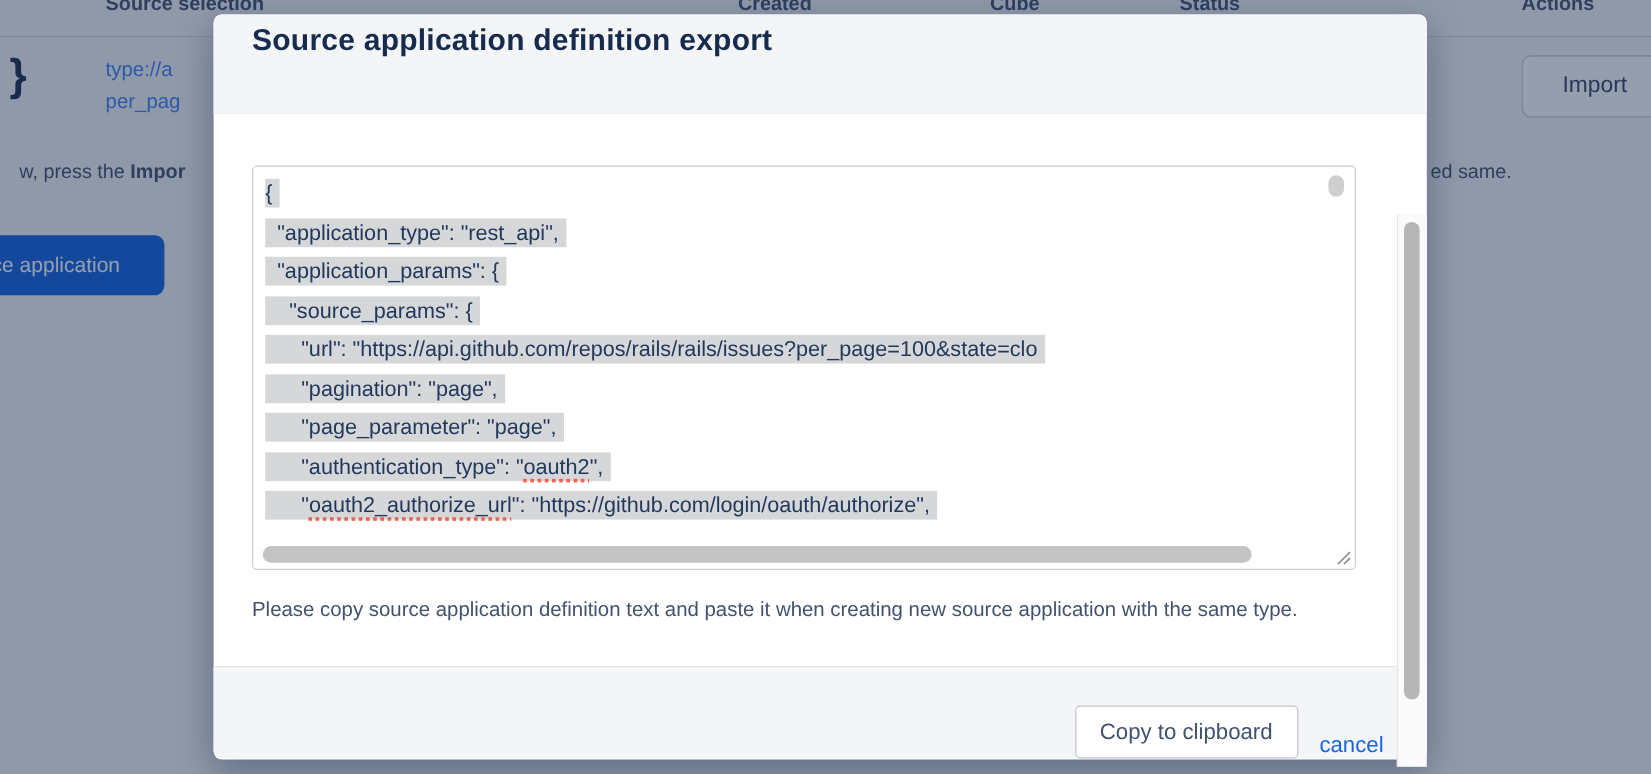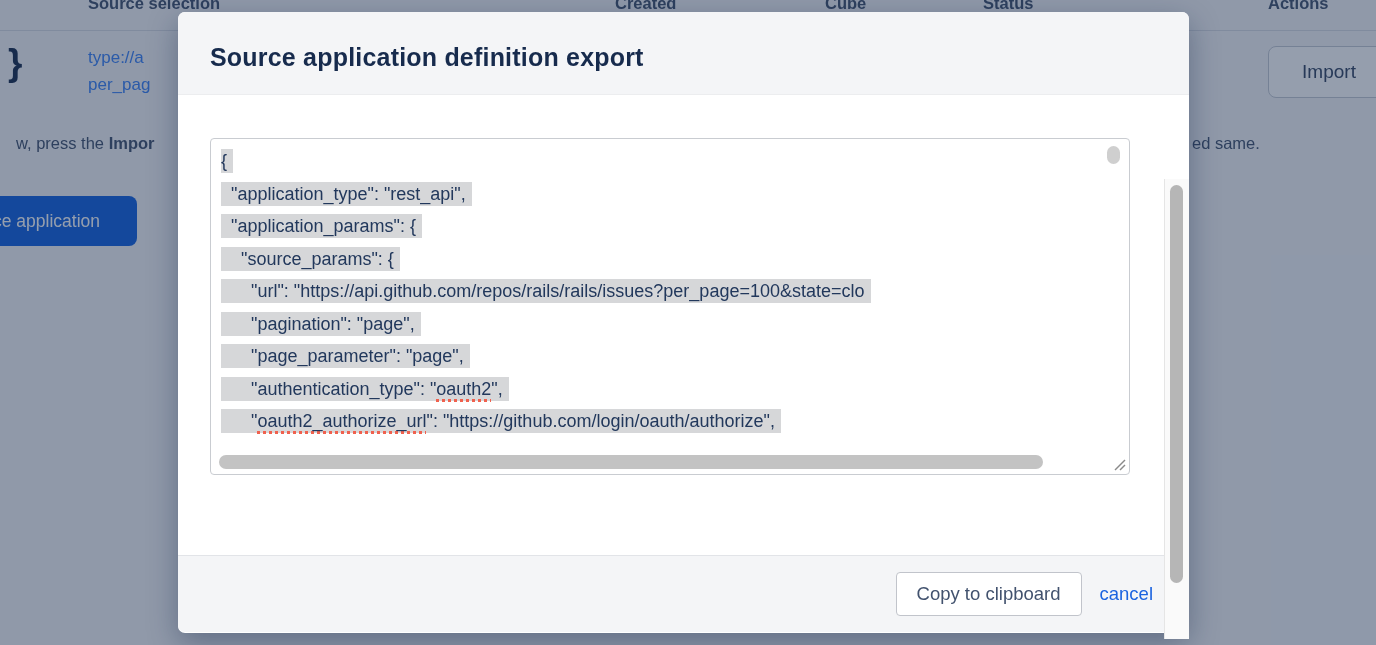--- a/index.html
+++ b/index.html
@@ -39,21 +39,21 @@
   
   .overlay { position:absolute; inset:0; background:rgba(23,43,77,0.46); z-index:1; }
 
   
   .modal {
     position:absolute; left:178px; top:12px; width:1011px; height:621px; z-index:2;
     background:#FFFFFF; border-radius:7px; box-shadow:0 10px 30px rgba(9,30,66,0.35);
   }
   .modal-header {
     height:83px; background:#F4F5F7; border-radius:7px 7px 0 0;
-    display:flex; align-items:center; padding:8px 0 0 32px;
+    display:flex; padding:8px 0 0 32px;
     border-bottom:1px solid #ECEDEF;
   }
   .modal-title { font-size:25px; font-weight:bold; color:#172B4D; letter-spacing:.2px; }
   .modal-body { position:relative; height:460px; padding:43px 0 0 32px; }
 
   .textarea {
     position:relative; width:920px; height:337px;
     border:1px solid #C9CCD1; border-radius:4px; background:#fff; overflow:hidden;
   }
   .code { padding:6px 0 0 10px; font-size:18px; color:#22385C; }
@@ -70,21 +70,21 @@
   .hint { margin-top:19px; width:935px; font-size:17px; line-height:27px; color:#42526E; }
 
   .modal-scrollbar {
     position:absolute; top:84px; right:0; width:25px; height:460px;
     background:#FAFAFA; border-left:1px solid #E5E5E5;
   }
   .modal-scroll-thumb { position:absolute; top:6px; left:5px; width:13px; height:398px; border-radius:7px; background:#B6B6B6; }
 
   .modal-footer {
     height:77px; background:#F4F5F7; border-top:1px solid #E2E4E8; border-radius:0 0 7px 7px;
-    display:flex; align-items:center; justify-content:flex-end; gap:18px; padding-right:36px;
+    display:flex; align-items:flex-end; justify-content:flex-end; gap:18px; padding-right:36px;
   }
   .copy-btn {
     background:#FFFFFF; border:1px solid #C1C4CB; border-radius:4px;
     padding:10px 20px; font-size:18.5px; color:#42526E; font-family:inherit; cursor:pointer;
   }
   .cancel-link { font-size:18.5px; color:#1C64E0; text-decoration:none; cursor:pointer; }
 </style>
 </head>
 <body>
 
@@ -129,20 +129,21 @@
           <div class="code-line"><span class="sel">      "authentication_type": "<span class="misspelled">oauth2</span>",</span></div>
           <div class="code-line"><span class="sel">      "<span class="misspelled">oauth2_authorize_url</span>": "https://github.com/login/oauth/authorize",</span></div>
         </div>
       <div class="ta-vthumb"></div>
       <div class="ta-hthumb"></div>
       <svg class="resize-handle" width="18" height="18" viewBox="0 0 18 18">
         <line x1="16" y1="6" x2="6" y2="16" stroke="#8A8A8A" stroke-width="1.4"></line>
         <line x1="16" y1="11" x2="11" y2="16" stroke="#8A8A8A" stroke-width="1.4"></line>
       </svg>
     </div>
+    <p class="hint">Please copy source application definition text and paste it when creating new source application with the same type.</p>
     <div class="modal-scrollbar">
       <div class="modal-scroll-thumb"></div>
     </div>
   </div>
 
   <div class="modal-footer">
     <button class="copy-btn">Copy to clipboard</button>
     <a class="cancel-link">cancel</a>
   </div>
 </div>

